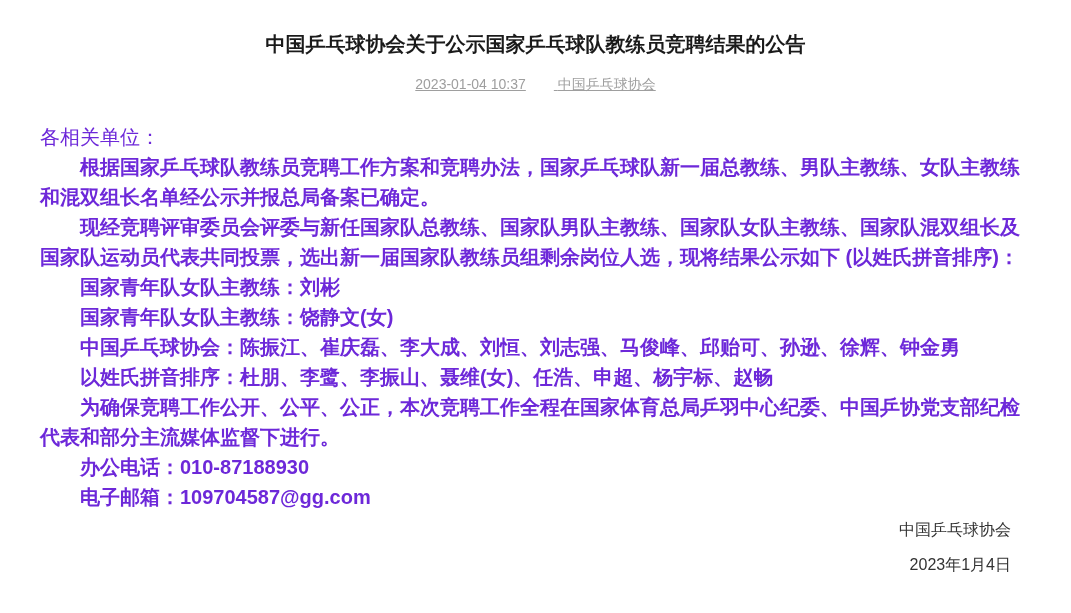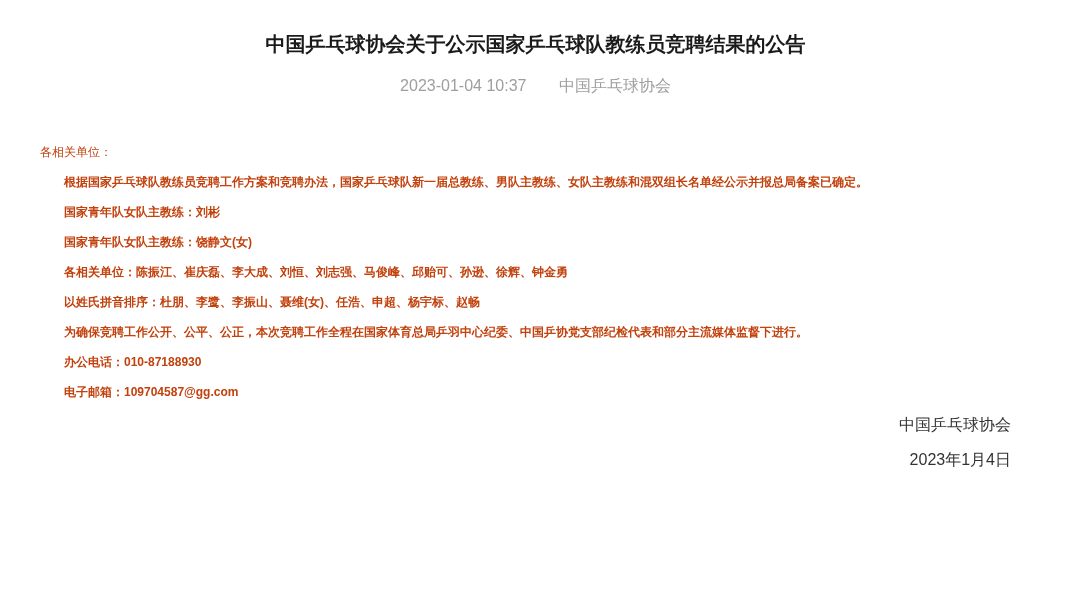--- a/index.html
+++ b/index.html
@@ -22,30 +22,31 @@
   .title {
     margin: 0 0 18px 0;
     text-align: center;
     font-size: 20px;
     line-height: 28px;
     font-weight: bold;
     color: #1a1a1a;
   }
   .meta {
     text-align: center;
-    font-size: 16px;
+    font-size: 14px;
     color: #9e9e9e;
-    margin-bottom: 40px;
+    margin-bottom: 28px;
+    text-decoration: underline;
   }
   .meta .datetime { margin-right: 28px; }
   .article-body p {
     margin: 0;
-    font-size: 12px;
+    font-size: 20px;
     line-height: 30px;
-    color: #c2410c;
+    color: #6d28d9;
   }
   .indent { text-indent: 2em; font-weight: bold; }
   .signature {
     text-align: right;
     padding-right: 20px;
   }
   .signature p {
     margin: 0;
     font-size: 16px;
     line-height: 35px;
@@ -60,23 +61,24 @@
   <h1 class="title">中国乒乓球协会关于公示国家乒乓球队教练员竞聘结果的公告</h1>
 
   <div class="meta">
     <span class="datetime">2023-01-04 10:37</span>
     <span class="source">中国乒乓球协会</span>
   </div>
 
   <div class="article-body">
     <p>各相关单位：</p>
     <p class="indent">根据国家乒乓球队教练员竞聘工作方案和竞聘办法，国家乒乓球队新一届总教练、男队主教练、女队主教练和混双组长名单经公示并报总局备案已确定。</p>
+    <p class="indent">现经竞聘评审委员会评委与新任国家队总教练、国家队男队主教练、国家队女队主教练、国家队混双组长及国家队运动员代表共同投票，选出新一届国家队教练员组剩余岗位人选，现将结果公示如下 (以姓氏拼音排序)：</p>
     <p class="indent">国家青年队女队主教练：刘彬</p>
     <p class="indent">国家青年队女队主教练：饶静文(女)</p>
-    <p class="indent">各相关单位：陈振江、崔庆磊、李大成、刘恒、刘志强、马俊峰、邱贻可、孙逊、徐辉、钟金勇</p>
+    <p class="indent">中国乒乓球协会：陈振江、崔庆磊、李大成、刘恒、刘志强、马俊峰、邱贻可、孙逊、徐辉、钟金勇</p>
     <p class="indent">以姓氏拼音排序：杜朋、李鹭、李振山、聂维(女)、任浩、申超、杨宇标、赵畅</p>
     <p class="indent">为确保竞聘工作公开、公平、公正，本次竞聘工作全程在国家体育总局乒羽中心纪委、中国乒协党支部纪检代表和部分主流媒体监督下进行。</p>
     <p class="indent">办公电话：010-87188930</p>
     <p class="indent">电子邮箱：109704587@gg.com</p>
 
     <div class="signature">
       <p>中国乒乓球协会</p>
       <p>2023年1月4日</p>
     </div>
   </div>

